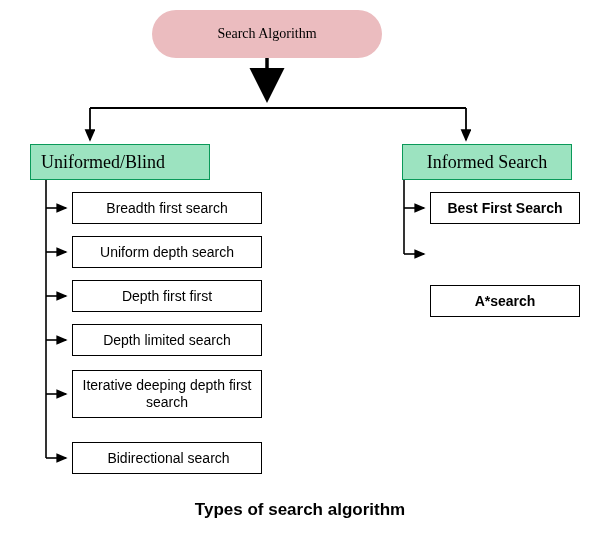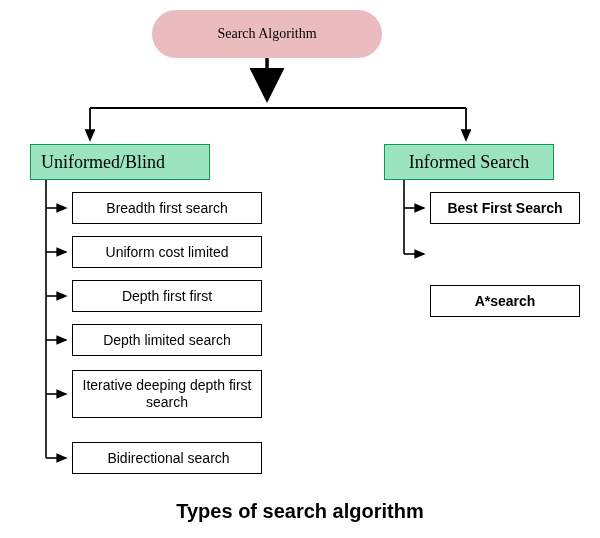--- a/index.html
+++ b/index.html
@@ -53,21 +53,21 @@
     padding: 0 6px;
     line-height: 1.2;
   }
   .caption {
     position: absolute;
     left: 0;
     width: 600px;
     top: 500px;
     text-align: center;
     font-weight: bold;
-    font-size: 20px;
+    font-size: 17px;
     font-family: Arial, Helvetica, sans-serif;
   }
   svg.connector {
     position: absolute;
     top: 0;
     left: 0;
     width: 600px;
     height: 538px;
     pointer-events: none;
   }
@@ -108,29 +108,29 @@
 </svg>
 
 <div class="root-node">
   <span>Search Algorithm</span>
 </div>
 
 <div class="branch-box" style="left:30px; top:144px; width:180px;">
   <span>Uniformed/Blind</span>
 </div>
 
-<div class="branch-box" style="left:384px; top:144px; width:170px; justify-content:center;">
+<div class="branch-box" style="left:402px; top:144px; width:170px; justify-content:center;">
   <span>Informed Search</span>
 </div>
 
 <div class="item-box" style="left:72px; top:192px; width:190px; height:32px;">
   <span>Breadth first search</span>
 </div>
 <div class="item-box" style="left:72px; top:236px; width:190px; height:32px;">
-  <span>Uniform cost limited</span>
+  <span>Uniform depth search</span>
 </div>
 <div class="item-box" style="left:72px; top:280px; width:190px; height:32px;">
   <span>Depth first first</span>
 </div>
 <div class="item-box" style="left:72px; top:324px; width:190px; height:32px;">
   <span>Depth limited search</span>
 </div>
 <div class="item-box" style="left:72px; top:370px; width:190px; height:48px;">
   <span>Iterative deeping depth first search</span>
 </div>

